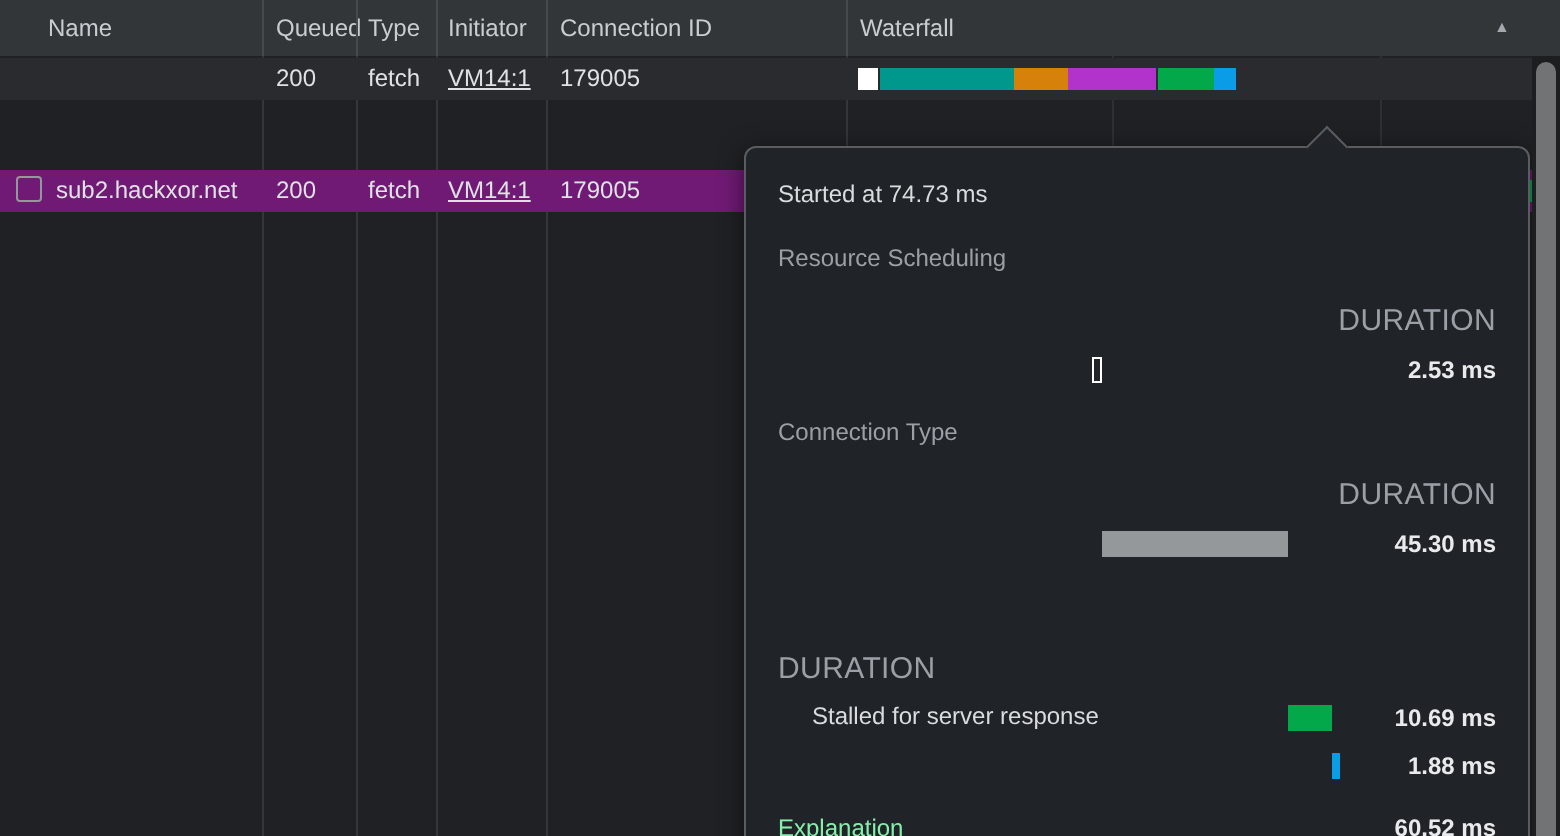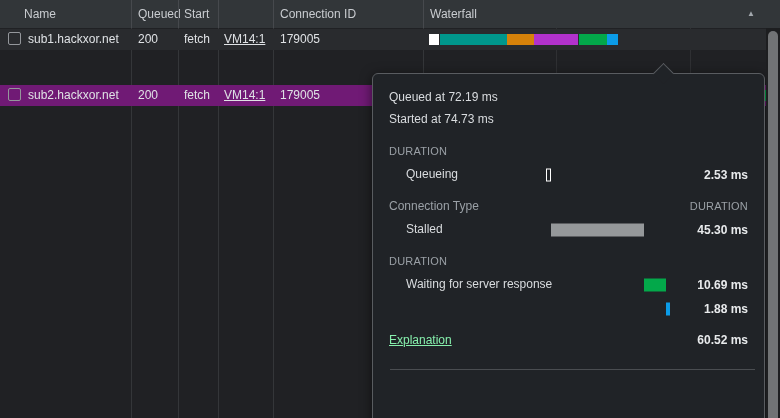--- a/index.html
+++ b/index.html
@@ -32,62 +32,62 @@
 
   
   .tooltip{position:absolute;left:372px;top:73px;width:393px;height:380px;box-sizing:border-box;
            background:#202327;border:1px solid #595c60;border-radius:6px;
            box-shadow:0 2px 12px rgba(0,0,0,.55);padding:15px 16px 0;z-index:10;}
   .tt-arrow{position:absolute;top:-8px;left:283px;width:14px;height:14px;background:#202327;
             border-left:1px solid #595c60;border-top:1px solid #595c60;transform:rotate(45deg);}
   .tt-line{line-height:16px;margin-bottom:6px;color:#d9dcdf;position:relative;z-index:1;}
   .tt-line.started{margin-bottom:16px;}
   .sec-head{display:flex;justify-content:space-between;color:#9aa0a6;line-height:16px;margin-bottom:7px;}
-  .duration{font-size:11px;letter-spacing:.2px;}
+  .duration{font-size:15px;letter-spacing:.2px;margin-top:32px;}
   .phase-row{position:relative;min-height:18px;margin-bottom:14px;}
   .phase-row.mb2{margin-bottom:2px;}
   .phase-row.mb6{margin-bottom:6px;}
   .phase-label{padding-left:17px;max-width:150px;line-height:16px;color:#d9dcdf;}
   .phase-bar{position:absolute;top:50%;transform:translateY(-50%);height:13px;}
   .phase-bar.hollow{background:transparent !important;border:1px solid #fff;box-sizing:border-box;}
   .phase-value{position:absolute;right:0;top:50%;transform:translateY(-50%);font-weight:bold;color:#e8eaec;}
   .tt-footer{display:flex;justify-content:space-between;line-height:16px;}
   .tt-link{color:#86efac;text-decoration:underline;cursor:pointer;}
   .tt-total{font-weight:bold;color:#e8eaec;}
   .tt-divider{height:1px;background:#4a4d51;margin:21px -7px 0 1px;}
 </style>
 </head>
 <body>
 
 <div class="app">
   <div class="header" id="header">
       <div class="hcell" style="left: 0px; width: 131px; padding-left: 24px;">Name</div>
       <div class="hcell" style="left: 131px; width: 47px; padding-left: 7px;">Queued</div>
-      <div class="hcell" style="left: 178px; width: 40px; padding-left: 6px;">Start</div>
+      <div class="hcell" style="left: 178px; width: 40px; padding-left: 6px;">Type</div>
+      <div class="hcell" style="left: 218px; width: 55px; padding-left: 6px;">Initiator</div>
       <div class="hcell" style="left: 273px; width: 150px; padding-left: 7px;">Connection ID</div>
       <div class="hcell" style="left: 423px; width: 357px; padding-left: 7px;">Waterfall</div>
       <div class="sort-icon">▲</div>
       <div class="hsep" style="left: 131px;"></div>
       <div class="hsep" style="left: 178px;"></div>
       <div class="hsep" style="left: 218px;"></div>
       <div class="hsep" style="left: 273px;"></div>
       <div class="hsep" style="left: 423px;"></div>
     </div>
   <div id="separators">
       <div class="bsep" style="left: 131px;"></div>
       <div class="bsep" style="left: 178px;"></div>
       <div class="bsep" style="left: 218px;"></div>
       <div class="bsep" style="left: 273px;"></div>
       <div class="bsep" style="left: 423px;"></div>
       <div class="gridline" style="left: 556px;"></div>
       <div class="gridline" style="left: 690px;"></div>
     </div>
   <div id="rows">
       <div class="row" style="top: 29px;">
-        <div class="cell" style="left: 0px; width: 123px; padding-left: 8px;"><div class="checkbox"></div><span>sub1.hackxor.net</span></div>
         <div class="cell" style="left: 131px; width: 40px; padding-left: 7px;">200</div>
         <div class="cell" style="left: 178px; width: 34px; padding-left: 6px;">fetch</div>
         <div class="cell" style="left: 218px; width: 49px; padding-left: 6px;"><span class="ilink">VM14:1</span></div>
         <div class="cell" style="left: 273px; width: 143px; padding-left: 7px;">179005</div>
         <div class="wf-cell" style="left: 423px; width: 357px;">
           <div class="seg" style="left: 6px; width: 10px; background: rgb(255, 255, 255);"></div>
           <div class="seg" style="left: 17px; width: 67px; background: rgb(0, 151, 140);"></div>
           <div class="seg" style="left: 84px; width: 27px; background: rgb(214, 130, 10);"></div>
           <div class="seg" style="left: 111px; width: 44px; background: rgb(178, 50, 204);"></div>
           <div class="seg" style="left: 156px; width: 28px; background: rgb(3, 168, 74);"></div>
@@ -108,45 +108,43 @@
         </div>
       </div>
     </div>
 
   <div class="scroll-track">
     <div class="scroll-thumb"></div>
   </div>
 
   <div class="tooltip">
     <div class="tt-arrow"></div>
-    <div class="tt-line">Queued at 72.19 ms</div>
     <div class="tt-line started">Started at 74.73 ms</div>
     <div id="tt-sections">
         <div class="sec-head">
+          <span>Resource Scheduling</span>
           <span class="duration">DURATION</span>
         </div>
         <div class="phase-row">
-          <div class="phase-label">Queueing</div>
           <div class="phase-bar hollow" style="left: 157px; width: 5.19409px; background: rgb(255, 255, 255);"></div>
           <div class="phase-value">2.53 ms</div>
         </div>
         <div class="sec-head">
           <span>Connection Type</span>
           <span class="duration">DURATION</span>
         </div>
         <div class="phase-row">
-          <div class="phase-label">Stalled</div>
           <div class="phase-bar" style="left: 162.194px; width: 93.0009px; background: rgb(149, 152, 154);"></div>
           <div class="phase-value">45.30 ms</div>
         </div>
         <div class="sec-head">
           <span class="duration">DURATION</span>
         </div>
         <div class="phase-row mb6">
-          <div class="phase-label">Waiting for server response</div>
+          <div class="phase-label">Stalled for server response</div>
           <div class="phase-bar" style="left: 255.421px; width: 21.9466px; background: rgb(3, 168, 74);"></div>
           <div class="phase-value">10.69 ms</div>
         </div>
         <div class="phase-row">
           <div class="phase-bar" style="left: 277.367px; width: 3.85964px; background: rgb(11, 156, 232);"></div>
           <div class="phase-value">1.88 ms</div>
         </div>
       </div>
     <div class="tt-footer">
       <a class="tt-link">Explanation</a>

